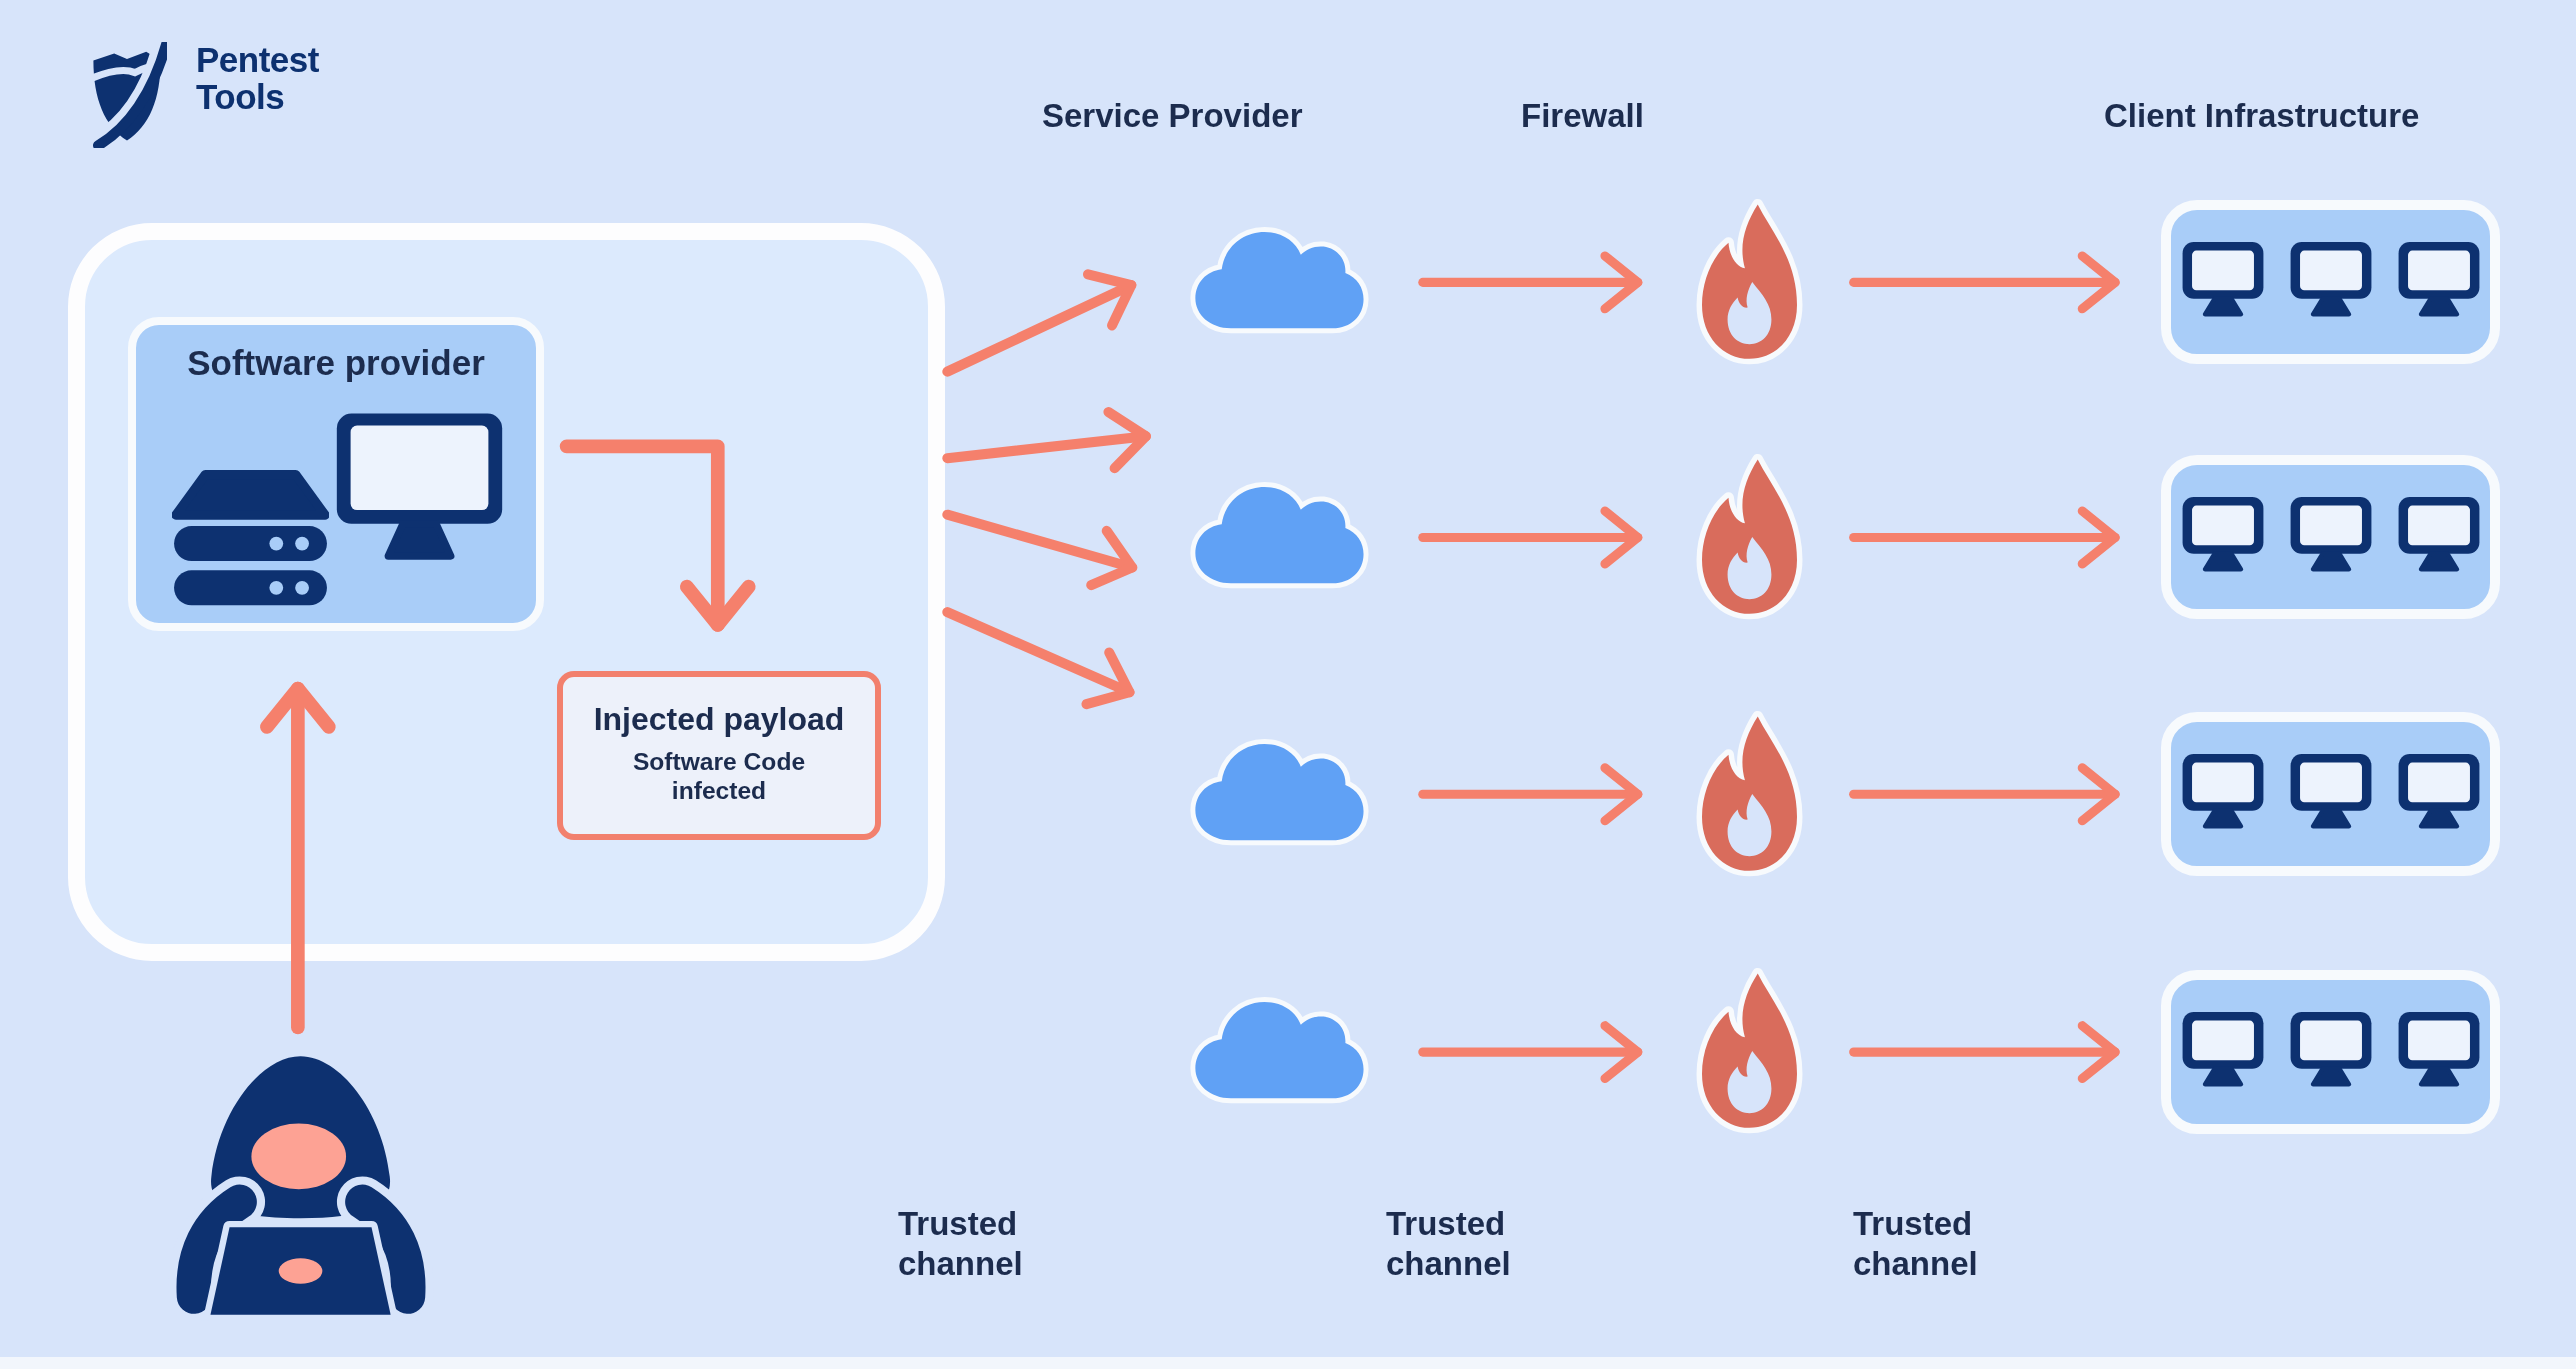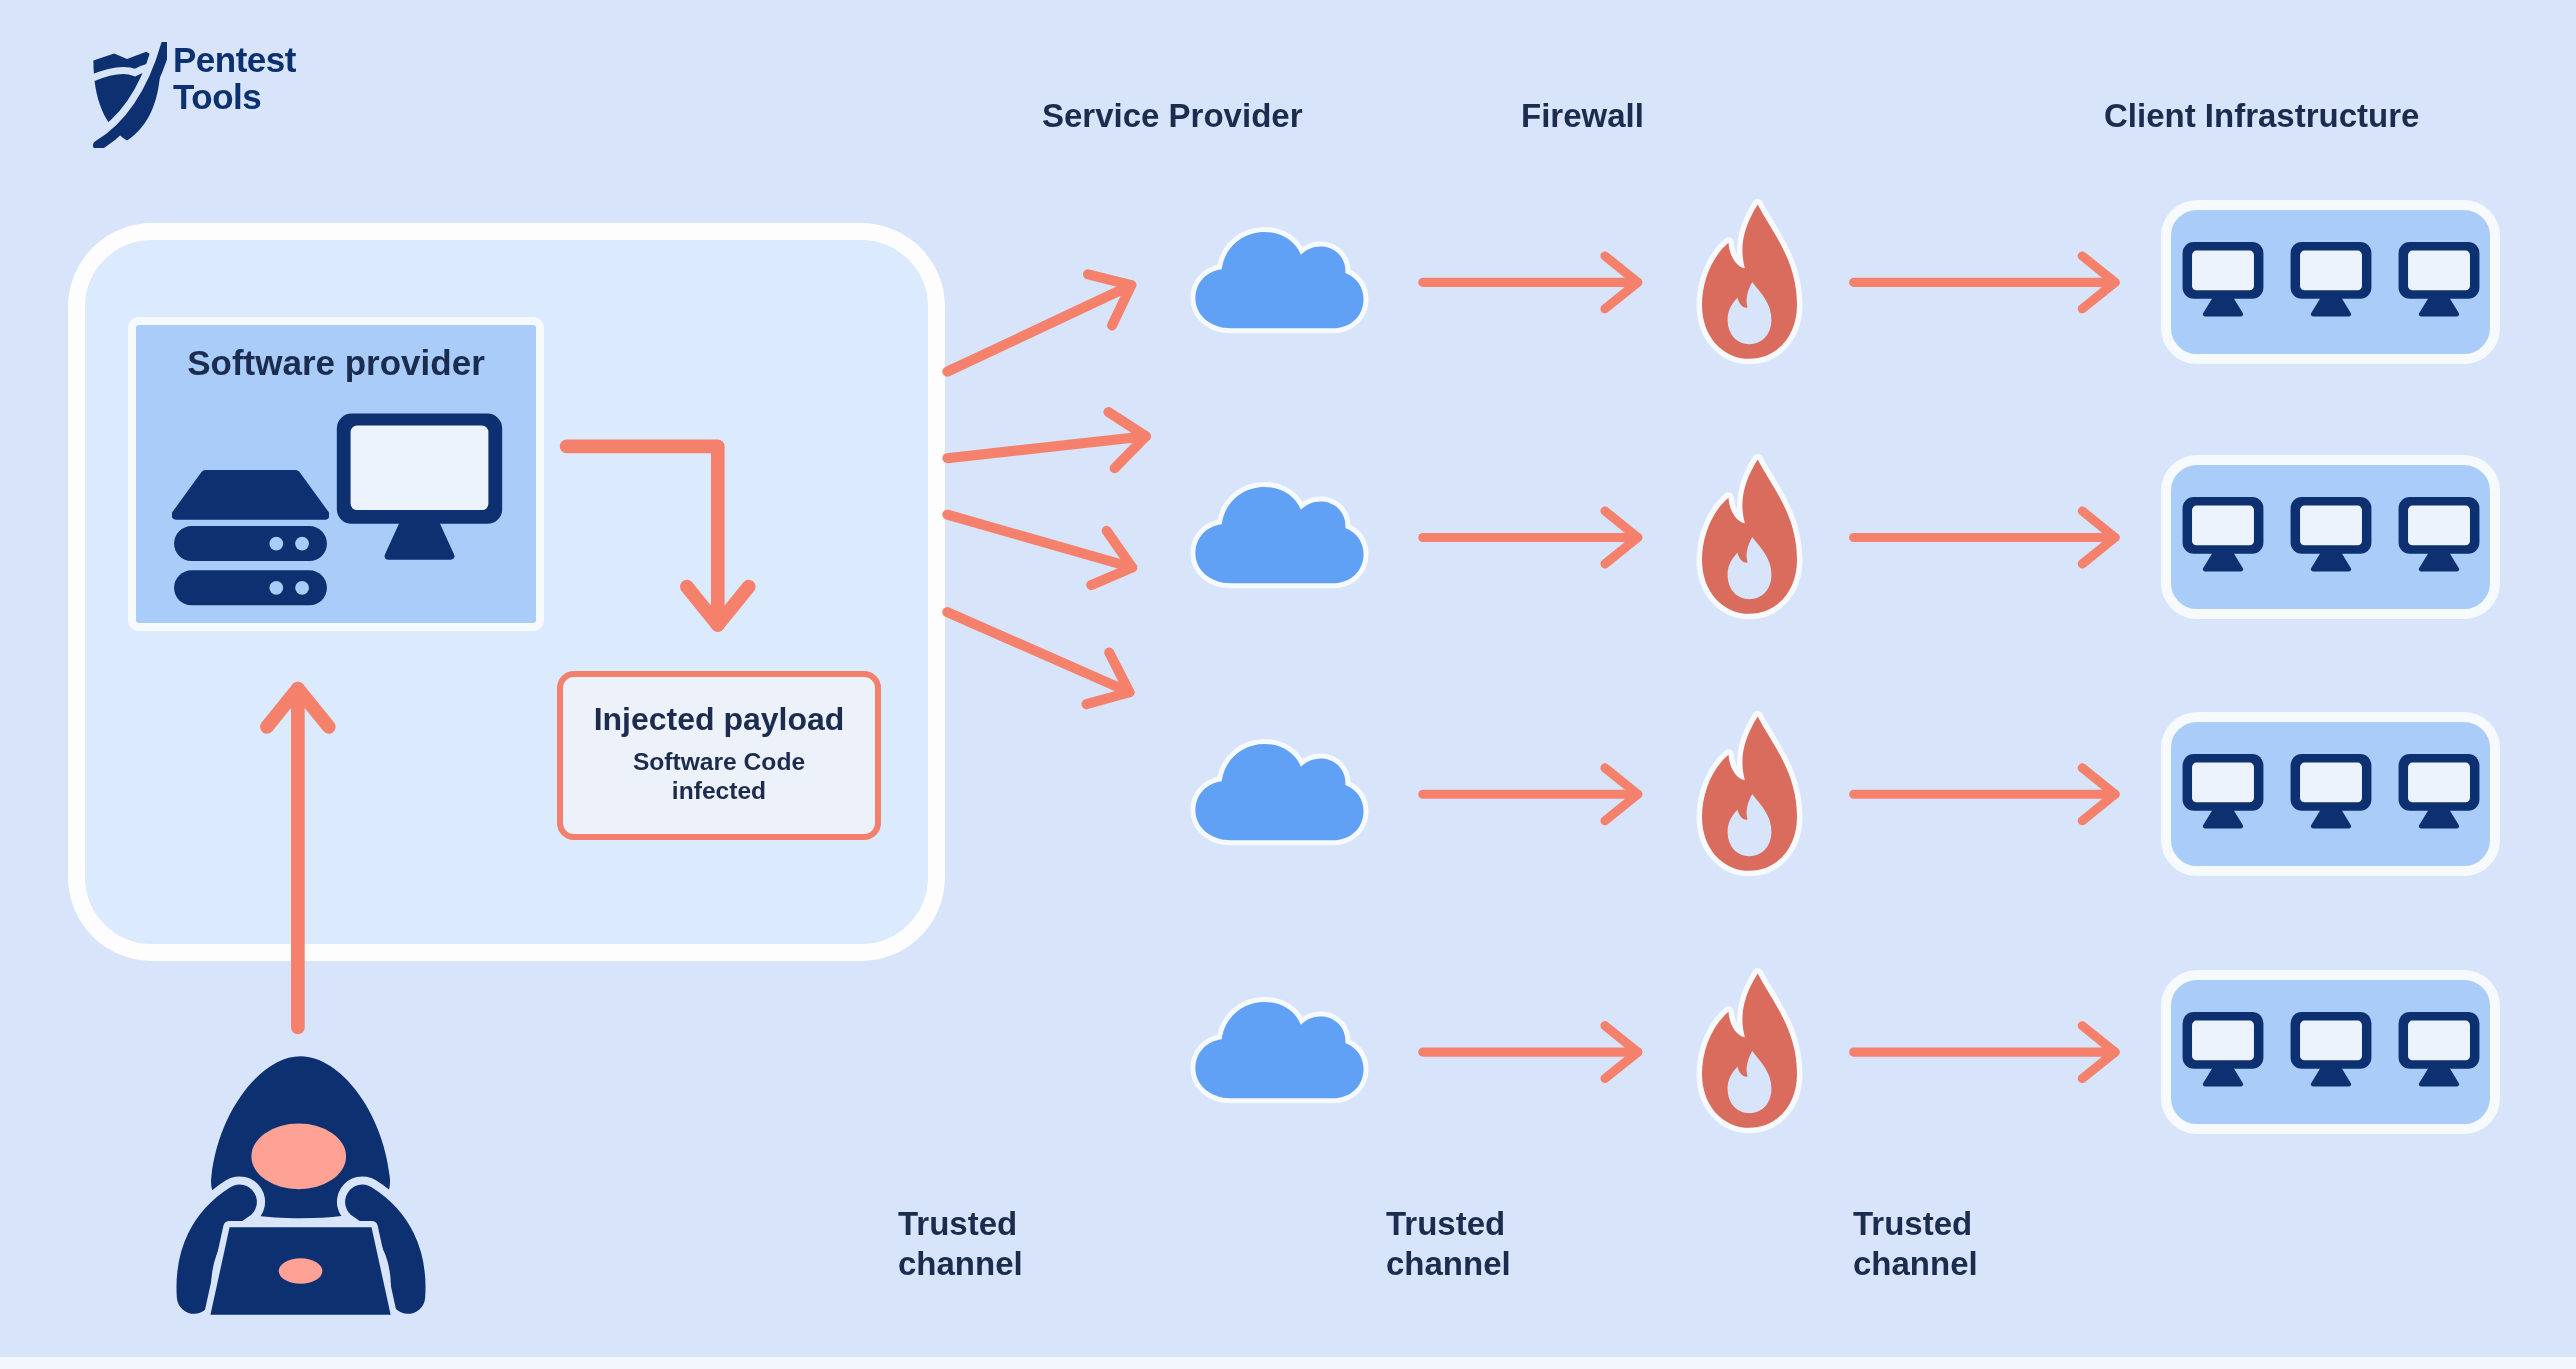--- a/index.html
+++ b/index.html
@@ -8,34 +8,34 @@
     --text-navy:#1c2c4e; --cloud-blue:#60a1f5; --salmon:#f5806c;
     --fire:#d96c5c; --payload-fill:#edf1fa; --payload-border:#f2806d;
     --skin:#fda294; --screen:#edf3fd; --strip:#f2f6fc;
   }
   *{margin:0;padding:0;box-sizing:border-box;}
   html,body{width:2576px;height:1370px;overflow:hidden;}
   body{font-family:"Liberation Sans",sans-serif;}
   .stage{position:absolute;left:0;top:0;width:2576px;height:1370px;background:var(--bg);}
 
   
-  .logo{position:absolute;left:87px;top:42px;display:flex;gap:6px;align-items:flex-start;}
+  .logo{position:absolute;left:87px;top:42px;display:flex;gap:29px;align-items:flex-start;}
   .logo-text{font-size:35px;font-weight:800;color:var(--navy);line-height:1.05;letter-spacing:-0.5px;}
 
   
   .col-header{position:absolute;top:97px;width:474px;text-align:left;
     font-size:33px;font-weight:800;color:var(--text-navy);}
 
   
   .provider-zone{position:absolute;left:68px;top:223px;width:877px;height:738px;
     background:var(--panel-fill);border:17.3px solid var(--white);border-radius:84px;}
 
   
   .sp-card{position:absolute;left:128px;top:317px;width:416px;height:314px;
-    background:var(--card-blue);border:8.2px solid var(--card-border);border-radius:11px;}
+    background:var(--card-blue);border:8.2px solid var(--card-border);border-radius:31px;}
   .sp-title{margin-top:18px;text-align:center;font-size:35px;font-weight:800;color:var(--text-navy);}
   .sp-icons{position:absolute;left:0;top:0;width:100%;height:100%;}
   .server-icon{position:absolute;left:36px;top:144px;}
   .sp-monitor-icon{position:absolute;left:196px;top:84px;}
 
   
   .payload-card{position:absolute;left:557px;top:671px;width:324px;height:169px;
     background:var(--payload-fill);border:6.4px solid var(--payload-border);border-radius:17px;
     text-align:center;padding-top:24px;}
   .payload-title{font-size:32px;font-weight:800;color:var(--text-navy);}

